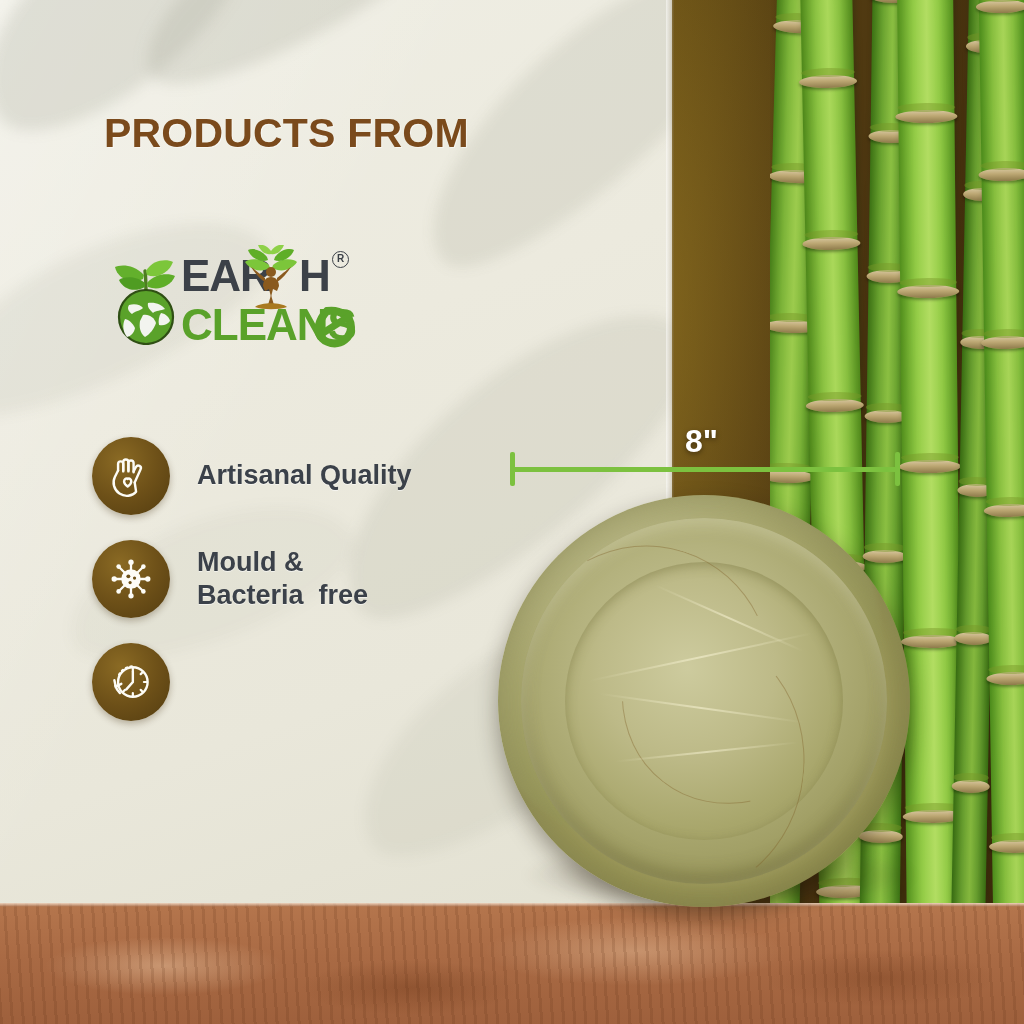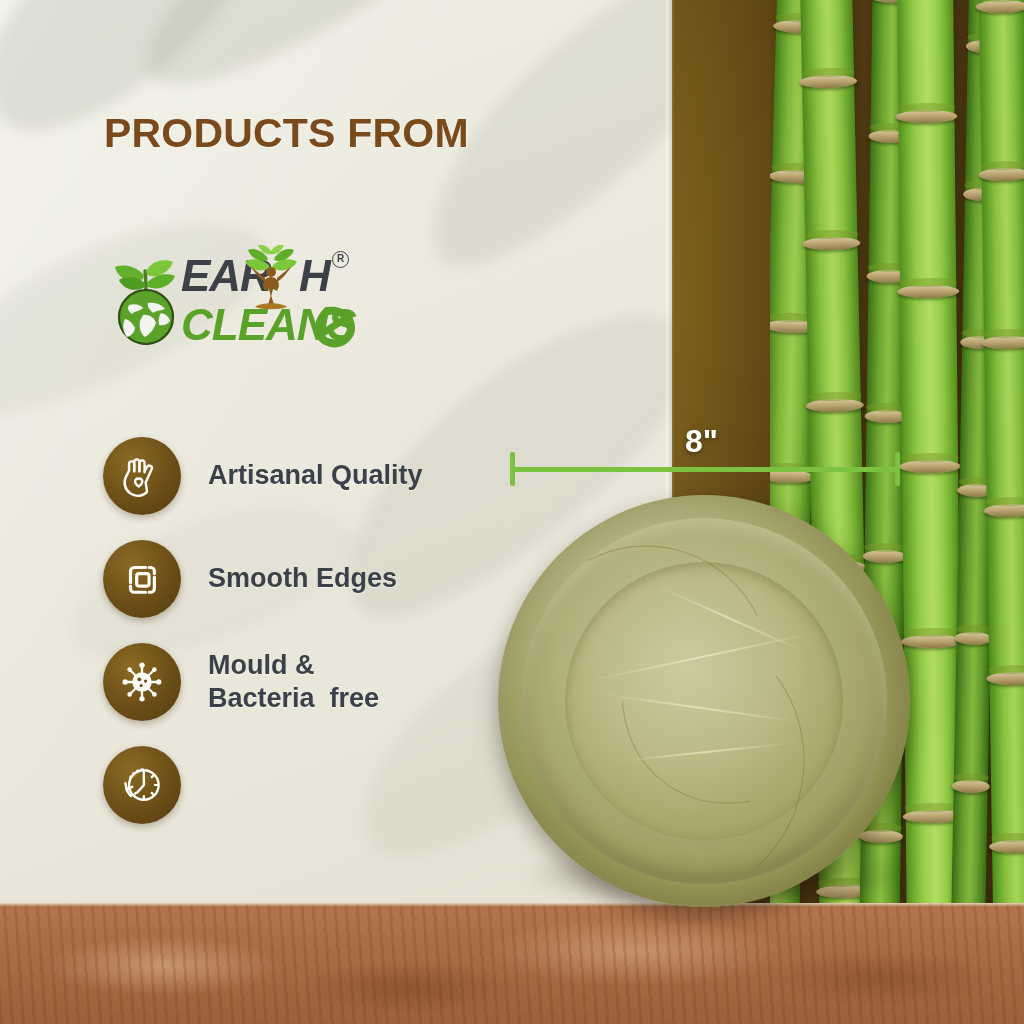--- a/index.html
+++ b/index.html
@@ -113,29 +113,29 @@
   .headline {
     position:absolute; left:104px; top:106px; width:520px;
     font-size:41px; font-weight:bold; letter-spacing:.2px; line-height:1.33;
     color:#7a4a1c; text-transform:uppercase;
     text-shadow:1px 1px 0 rgba(255,255,255,.5);
   }
 
   
   .logo { position:absolute; left:103px; top:245px; width:250px; height:105px; }
   .logo-mark { position:absolute; left:0; top:8px; width:86px; height:92px; }
-  .logo-type { position:absolute; left:78px; top:0; width:180px; height:105px;font-style:italic; }
+  .logo-type { position:absolute; left:78px; top:0; width:180px; height:105px; }
   .reg {
     position:absolute; left:229px; top:6px; width:17px; height:17px;
     border:1.6px solid #3c4148; border-radius:50%;
     font-size:10px; font-weight:bold; color:#3c4148; text-align:center; line-height:14px;
   }
 
   
-  .features { position:absolute; left:103px; top:424px; width:460px; }
+  .features { position:absolute; left:92px; top:424px; width:460px; }
   .feature { position:relative; display:flex; align-items:center; height:103px; }
   .f-icon {
     width:78px; height:78px; border-radius:50%; flex:none;
     background:radial-gradient(circle at 36% 30%, #8a6a24 0%, #6d5018 52%, #533c10 100%);
     box-shadow:0 3px 7px rgba(60,40,10,.30);
     display:flex; align-items:center; justify-content:center;
   }
   .f-label {
     margin-left:27px; font-size:27px; font-weight:bold; color:#3b4149; line-height:1.22;
     text-shadow:0 1px 0 rgba(255,255,255,.55);
@@ -303,32 +303,20 @@
           <path d="M17.6 20 L17.6 11 a2.8 2.8 0 0 1 5.6 0 L23.2 21"></path>
           <path d="M23.2 20 L23.2 12 a2.8 2.8 0 0 1 5.6 0 L28.8 22"></path>
           <path d="M28.8 21 L31.5 16 a2.8 2.8 0 0 1 4.9 2.7 L30 33"></path>
           <path d="M12 20 L8.5 27 c-3 6 -1 14 5 18 c6 4 14 3 18 -2 l-1.5 -10"></path>
           <path d="M18.5 32 c0 -2.4 2 -4 3.9 -2.8 c1.9 -1.2 3.9 0.4 3.9 2.8 c0 2.6 -3.9 5.4 -3.9 5.4 s-3.9 -2.8 -3.9 -5.4 z"></path>
         </svg>
       </div>
       <div class="f-label">Artisanal Quality</div>
     </div>
 
-    <div class="feature">
-      <div class="f-icon">
-        <svg viewBox="0 0 52 52" width="46" height="46" fill="none" stroke="#fdfcf6" stroke-width="3.6" stroke-linecap="round" stroke-linejoin="round">
-          <path d="M30 13 H17 a4 4 0 0 0 -4 4 V30"></path>
-          <path d="M13 34 v3 a4 4 0 0 0 4 4 H30"></path>
-          <path d="M34 13 h2 a4 4 0 0 1 4 4 v3"></path>
-          <path d="M40 24 v13 a4 4 0 0 1 -4 4 h-2"></path>
-          <rect x="20" y="20" width="14" height="14" rx="2.5"></rect>
-        </svg>
-      </div>
-      <div class="f-label">Smooth Edges</div>
-    </div>
 
     <div class="feature">
       <div class="f-icon">
         <svg viewBox="0 0 52 52" width="46" height="46">
           <g stroke="#fdfcf6" stroke-width="2.6" stroke-linecap="round">
             <line x1="26" y1="26" x2="26" y2="8"></line>
               <line x1="26" y1="26" x2="26" y2="44"></line>
             <line x1="26" y1="26" x2="8" y2="26"></line>
               <line x1="26" y1="26" x2="44" y2="26"></line>
             <line x1="26" y1="26" x2="13" y2="13"></line>

